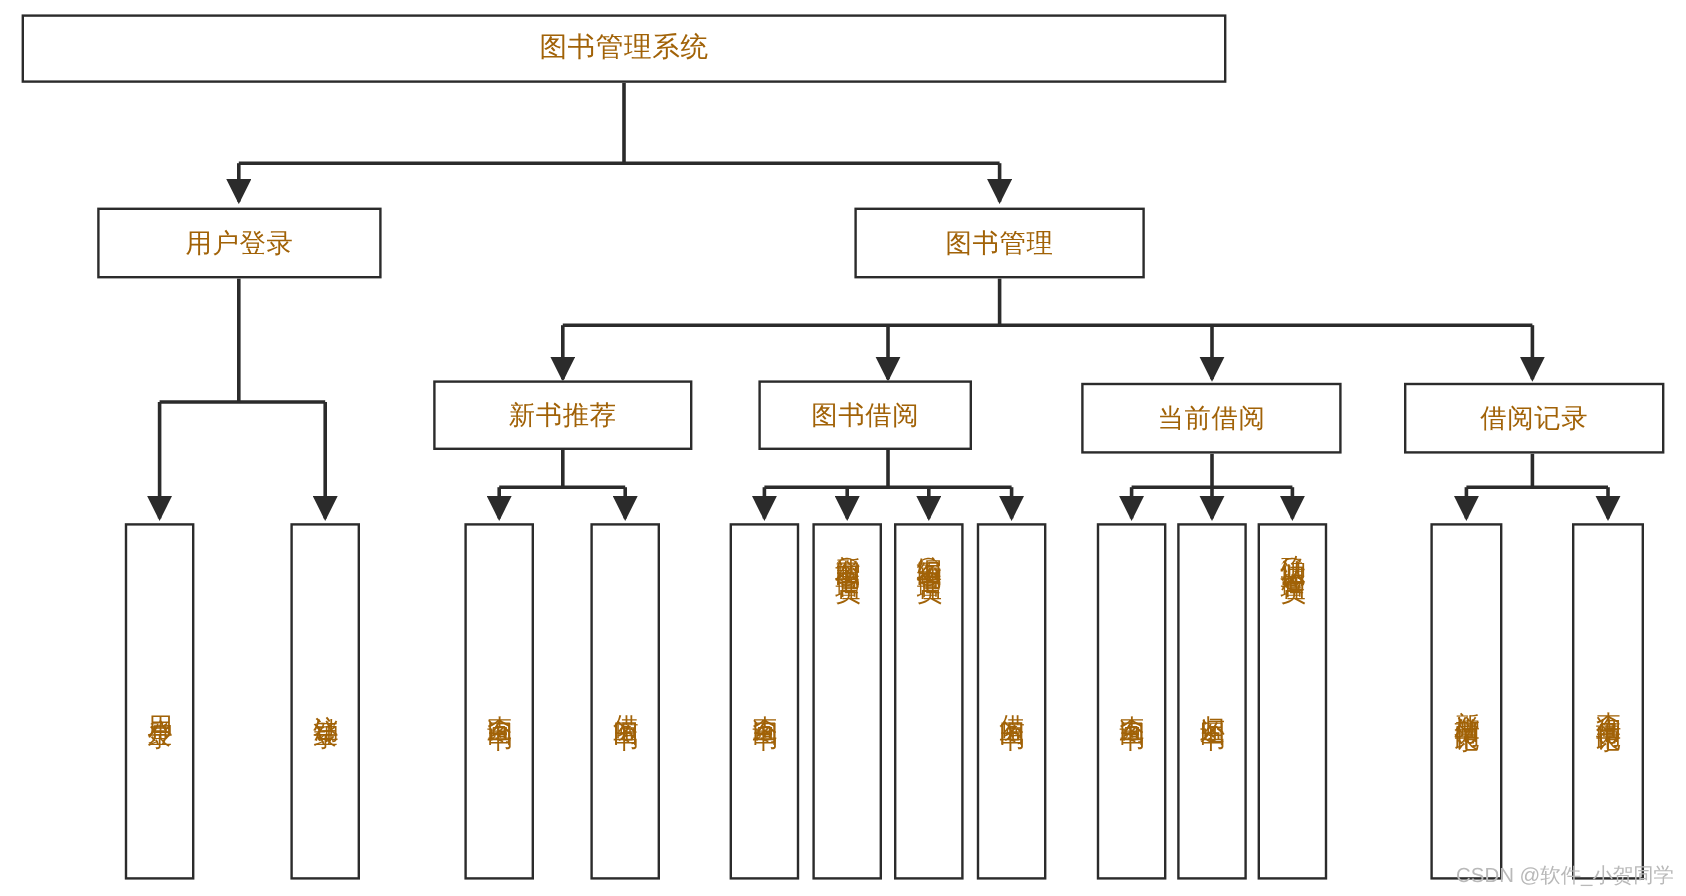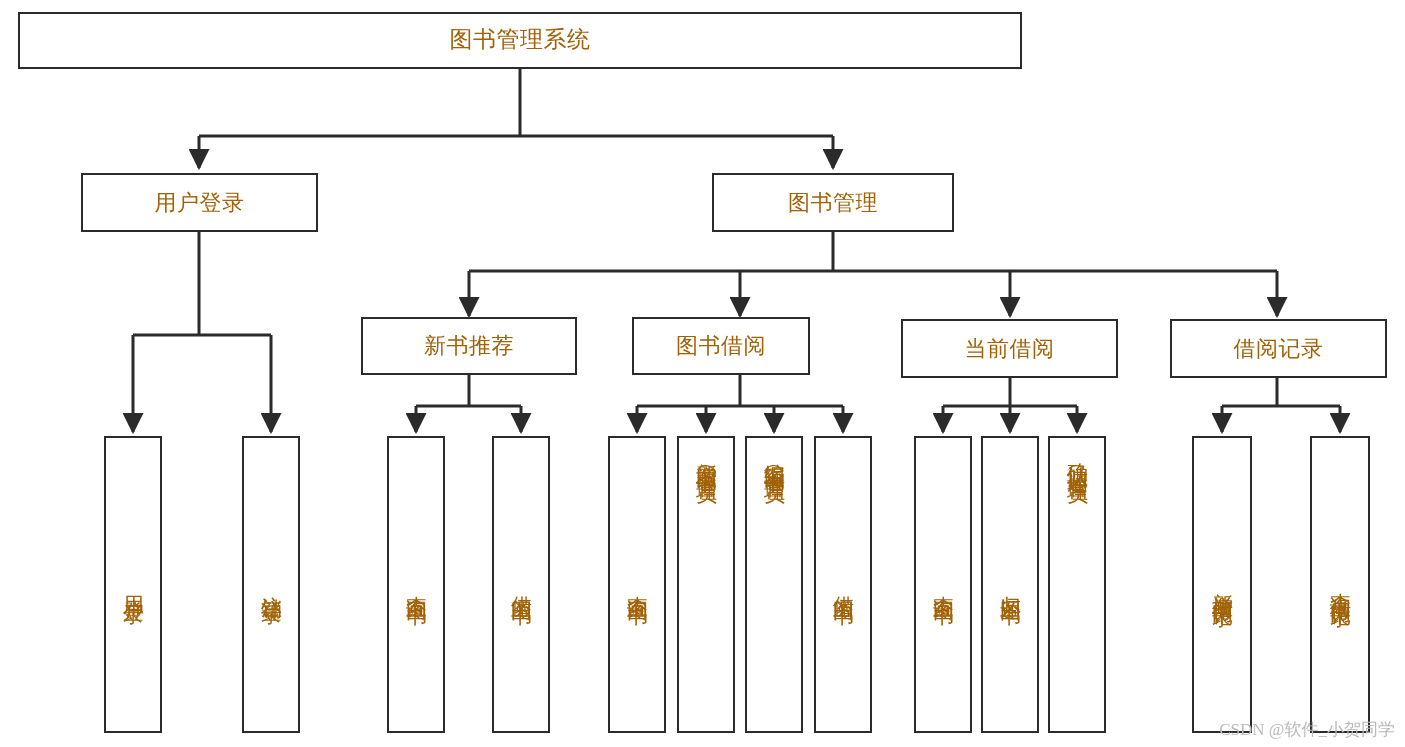--- a/index.html
+++ b/index.html
@@ -70,21 +70,21 @@
     align-items: center;
     padding-top: 0;
   }
   .watermark {
     position: absolute;
     right: 10px;
     bottom: 6px;
     font-size: 17px;
     color: #b9b9b9;
     white-space: nowrap;
-    font-family: Liberation Serif, serif;
+    font-family: Liberation Sans, sans-serif;
   }
 </style>
 </head>
 <body>
 
 <div id="canvas">
 
   <svg id="edges" viewBox="0 0 1405 747" xmlns="http://www.w3.org/2000/svg">
     <defs>
       <marker id="arrow" viewBox="0 0 10 10" refX="9" refY="5" markerWidth="7" markerHeight="7" orient="auto-start-reverse">

